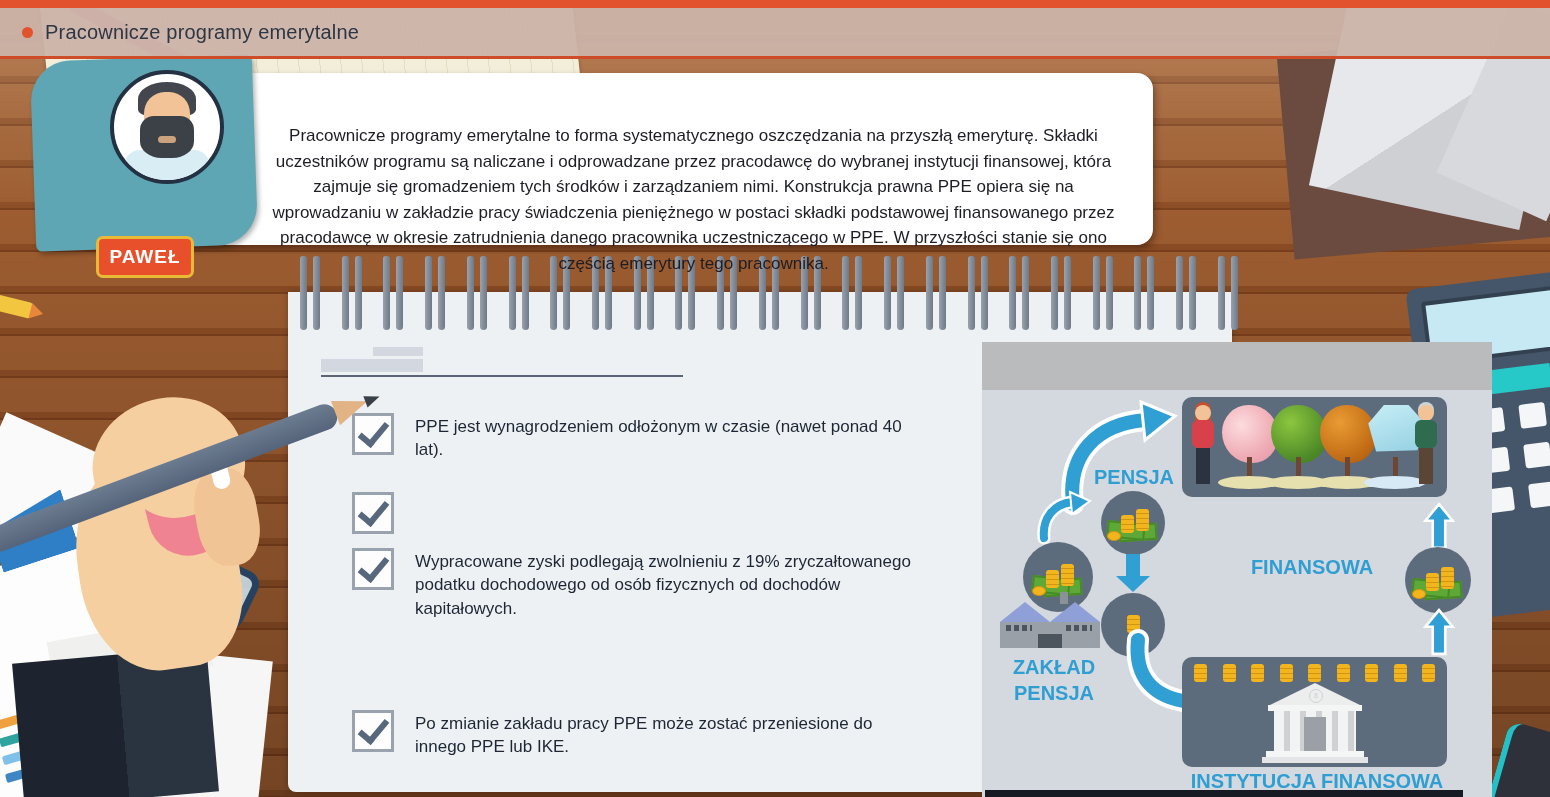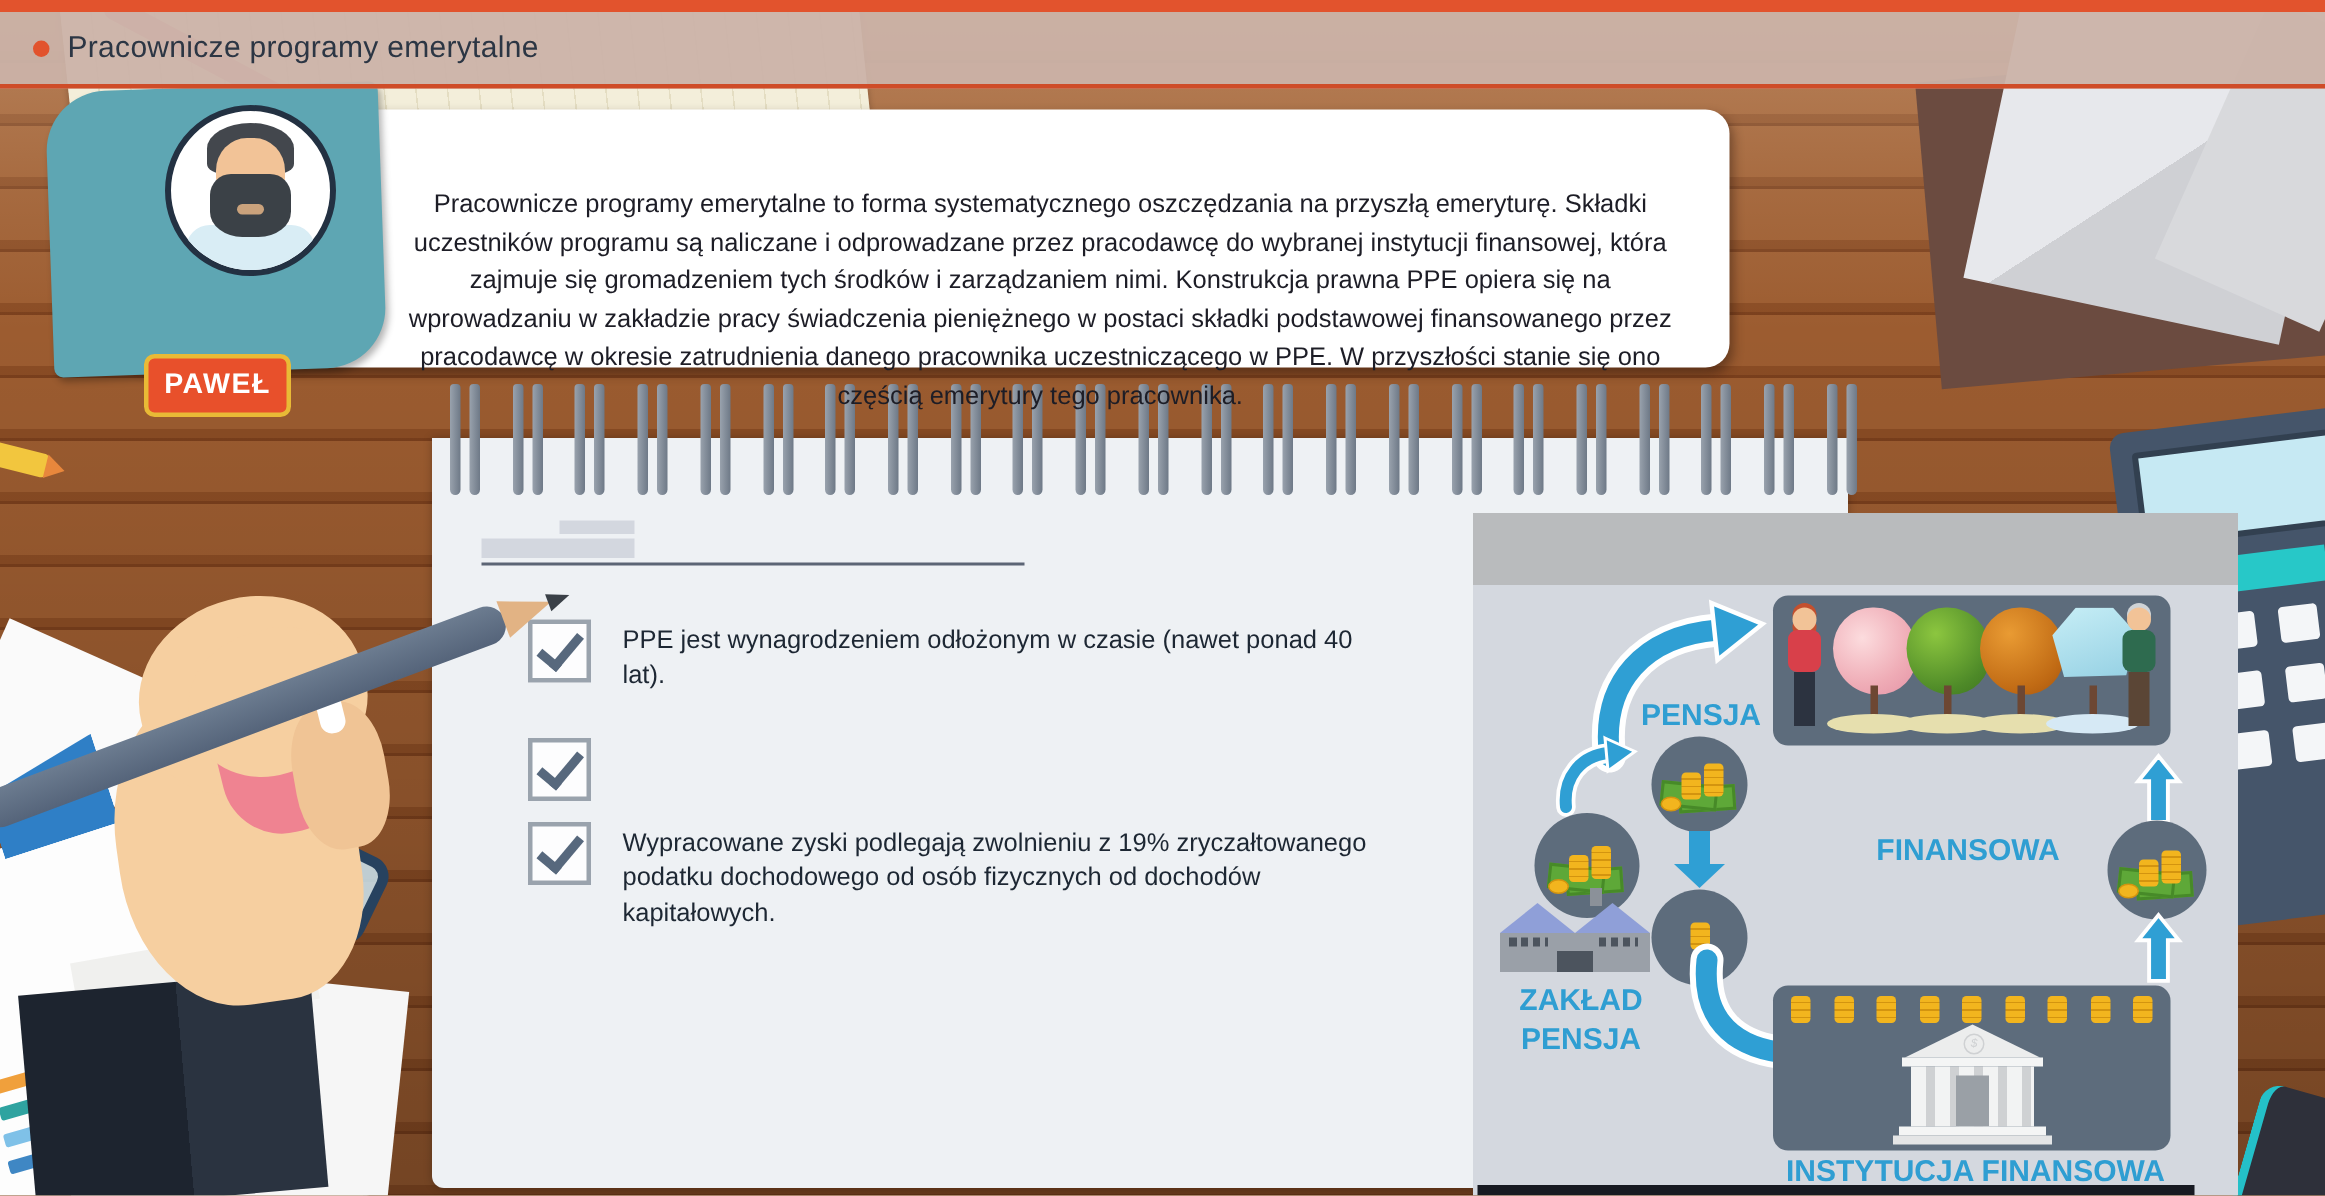--- a/index.html
+++ b/index.html
@@ -297,20 +297,24 @@
     <div class="checkbox"></div>
     <div class="check-label" style="max-width:500px">PPE jest wynagrodzeniem odłożonym w czasie (nawet ponad 40 lat).</div>
   </div>
   <div class="abs check-item" style="left:352px;top:492px">
     <div class="checkbox"></div>
   </div>
   <div class="abs check-item" style="left:352px;top:548px">
     <div class="checkbox"></div>
     <div class="check-label" style="max-width:512px">Wypracowane zyski podlegają zwolnieniu z 19% zryczałtowanego podatku dochodowego od osób fizycznych od dochodów kapitałowych.</div>
   </div>
+  <div class="abs check-item" style="left:352px;top:710px">
+    <div class="checkbox"></div>
+    <div class="check-label" style="max-width:520px">Po zmianie zakładu pracy PPE może zostać przeniesione do innego PPE lub IKE.</div>
+  </div>
 
   <div class="abs" id="panel">
     <div class="abs" id="panel-band"></div>
 
     <div class="abs slate" id="banner">
       <div class="person p-young">
           <i class="head"></i>
           <i class="torso"></i>
           <i class="legs"></i>
         </div>

